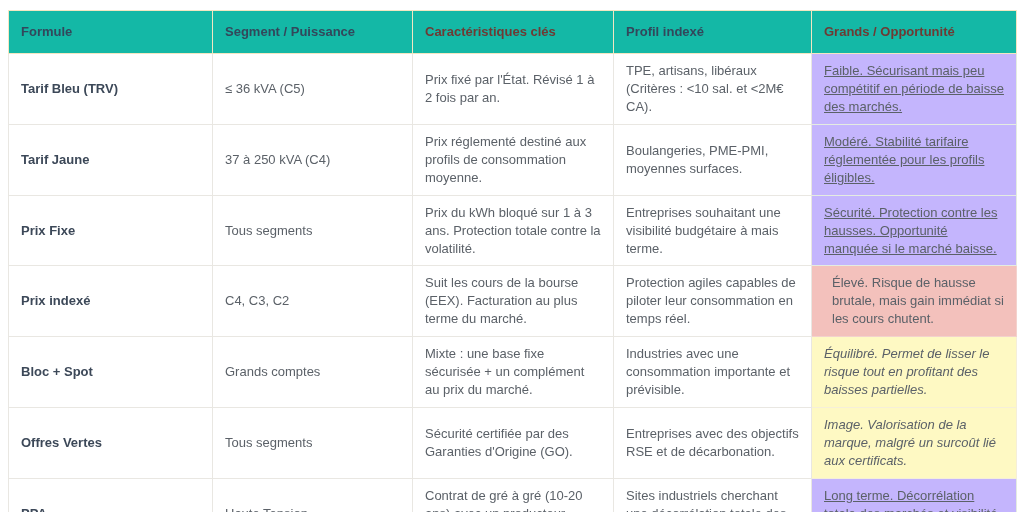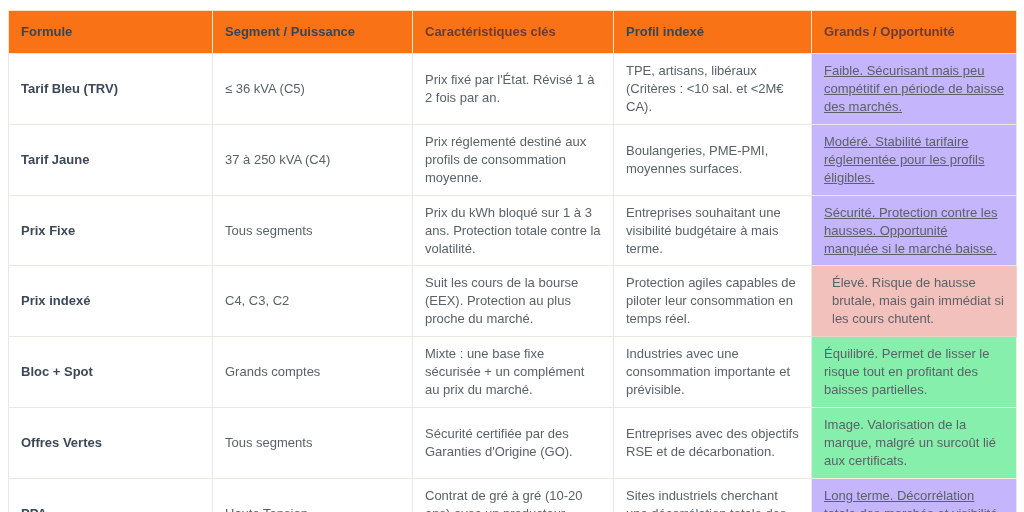--- a/index.html
+++ b/index.html
@@ -26,39 +26,39 @@
     border: 1px solid #e9e7e2;
     padding: 8px 12px;
     vertical-align: middle;
     box-sizing: border-box;
     font-size: 13px;
     line-height: 1.38;
     text-align: left;
     overflow: hidden;
   }
   .pricing-table thead th {
-    background: #f97316;
+    background: #14b8a6;
     border-color: #f3e6c2;
     font-weight: bold;
     font-size: 13px;
     color: #33475b;
     height: 43px;
   }
   .pricing-table thead th.hdr-alt {
     color: #6e3a34;
   }
   .c-formule {
     font-weight: bold;
     color: #3c4858;
   }
   .c-body {
     color: #5b6168;
   }
   td[data-tone="green"]  { background: #c4b5fd; border-color: #e4ece1; text-decoration: underline; }
-  td[data-tone="yellow"] { background: #86efac; border-color: #f5efd9; }
+  td[data-tone="yellow"] { background: #fef9c3; border-color: #f5efd9; font-style: italic; }
   td[data-tone="red"]    { background: #f3c1bc; border-color: #f3d2cd; padding-left: 20px; }
 
   tbody tr:nth-of-type(1) { height: 68px; }
   tbody tr:nth-of-type(2) { height: 65px; }
   tbody tr:nth-of-type(3) { height: 62px; }
   tbody tr:nth-of-type(4) { height: 63px; }
   tbody tr:nth-of-type(5) { height: 62px; }
   tbody tr:nth-of-type(6) { height: 65px; }
   tbody tr:nth-of-type(7) { height: 65px; }
 </style>
@@ -101,21 +101,21 @@
       <tr>
         <td class="c-formule">Prix Fixe</td>
         <td class="c-body">Tous segments</td>
         <td class="c-body">Prix du kWh bloqué sur 1 à 3 ans. Protection totale contre la volatilité.</td>
         <td class="c-body">Entreprises souhaitant une visibilité budgétaire à mais terme.</td>
         <td class="c-body c-risque" data-tone="green">Sécurité. Protection contre les hausses. Opportunité manquée si le marché baisse.</td>
       </tr>
       <tr>
         <td class="c-formule">Prix indexé</td>
         <td class="c-body">C4, C3, C2</td>
-        <td class="c-body">Suit les cours de la bourse (EEX). Protection au plus proche du marché.</td>
+        <td class="c-body">Suit les cours de la bourse (EEX). Facturation au plus terme du marché.</td>
         <td class="c-body">Protection agiles capables de piloter leur consommation en temps réel.</td>
         <td class="c-body c-risque" data-tone="red">Élevé. Risque de hausse brutale, mais gain immédiat si les cours chutent.</td>
       </tr>
       <tr>
         <td class="c-formule">Bloc + Spot</td>
         <td class="c-body">Grands comptes</td>
         <td class="c-body">Mixte : une base fixe sécurisée + un complément au prix du marché.</td>
         <td class="c-body">Industries avec une consommation importante et prévisible.</td>
         <td class="c-body c-risque" data-tone="yellow">Équilibré. Permet de lisser le risque tout en profitant des baisses partielles.</td>
       </tr>

